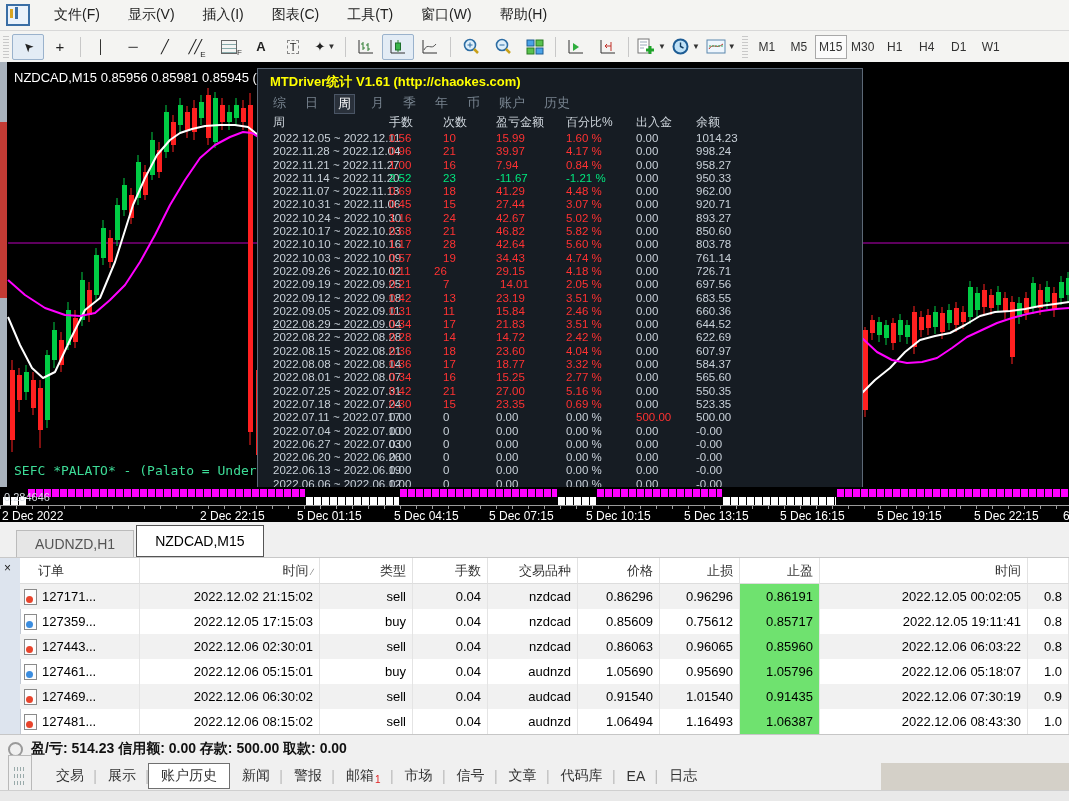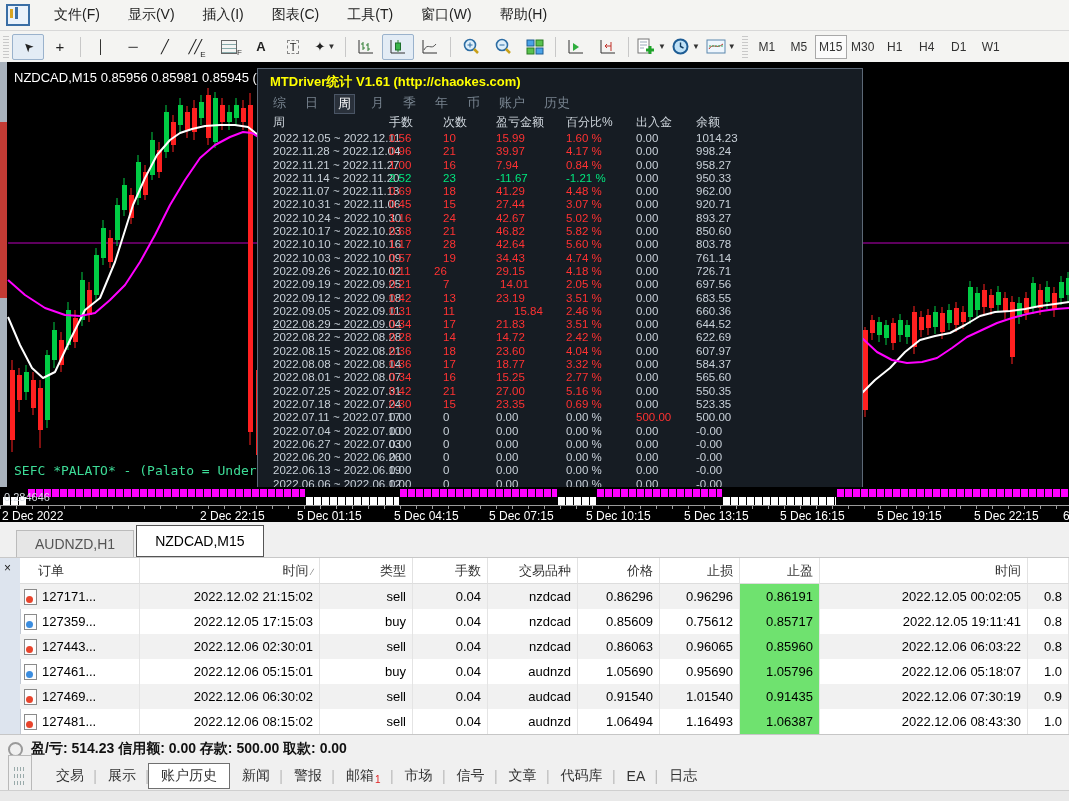--- a/index.html
+++ b/index.html
@@ -81,21 +81,21 @@
   .oc.tp{background:#6fe26f !important;}
   .doc-ico{display:inline-block;width:11px;height:14px;background:#fdfdfd;border:1px solid #8a8a8a;position:relative;flex:none;}
   .doc-ico:after{content:"";position:absolute;left:1px;bottom:1px;width:7px;height:7px;border-radius:50%;}
   .doc-ico.sell:after{background:#e8442c;}
   .doc-ico.buy:after{background:#3b8de0;}
   .sort-mark{font-size:9px;color:#777;margin-left:3px;}
   
   .footer-bar{left:0;top:734px;width:1069px;height:28px;background:#f0f0f0;border-top:1px solid #c6c6c6;
               display:flex;align-items:center;font-size:14px;font-weight:bold;color:#111;}
   .footer-ico{width:11px;height:11px;border:2px solid #9a9a9a;border-radius:50%;margin:0 8px 0 8px;flex:none;}
-  .bottom-tabs{left:0;top:762px;width:1069px;height:28px;background:#f0f0f0;display:flex;align-items:center;}
+  .bottom-tabs{left:0;top:762px;width:881px;height:28px;background:#f0f0f0;display:flex;align-items:center;}
   .side-grip{width:22px;height:40px;margin:0 12px 0 8px;background:#f0f0f0;border:1px solid #b9b9b9;
              display:flex;flex-direction:column;align-items:center;justify-content:center;gap:3px;}
   .side-grip i{width:12px;height:4px;background:repeating-linear-gradient(90deg,#9aa 0 1px,transparent 1px 3px);}
   .btab{display:flex;align-items:center;padding:3px 12px;font-size:14px;color:#333;position:relative;}
   .btab.active{background:#fff;border:1px solid #707070;}
   .btab .vsep{position:absolute;right:-1px;color:#b9b9b9;}
   .badge{color:#e02020;font-size:10px;margin-left:1px;align-self:flex-end;}
   .bottom-strip{left:0;top:790px;width:1069px;height:11px;background:#e9e9e9;border-top:1px solid #cfcfcf;}
 </style>
 </head>
@@ -532,21 +532,21 @@
         <span style="left: 185px; color: rgb(255, 50, 50);">13</span>
         <span style="left: 238px; color: rgb(255, 50, 50);">23.19</span>
         <span style="left: 308px; color: rgb(255, 50, 50);">3.51 %</span>
         <span style="left: 378px; color: rgb(201, 209, 217);">0.00</span>
         <span style="left: 438px; color: rgb(201, 209, 217);">683.55</span>
       </div>
       <div class="srow">
         <span style="left: 15px; color: rgb(201, 209, 217);">2022.09.05 ~ 2022.09.11</span>
         <span style="left: 131px; color: rgb(255, 50, 50);">0.31</span>
         <span style="left: 185px; color: rgb(255, 50, 50);">11</span>
-        <span style="left: 256px; color: rgb(255, 50, 50);">15.84</span>
+        <span style="left: 238px; color: rgb(255, 50, 50);">15.84</span>
         <span style="left: 308px; color: rgb(255, 50, 50);">2.46 %</span>
         <span style="left: 378px; color: rgb(201, 209, 217);">0.00</span>
         <span style="left: 438px; color: rgb(201, 209, 217);">660.36</span>
       </div>
       <div class="srow">
         <span style="left: 15px; color: rgb(201, 209, 217); text-decoration: underline;">2022.08.29 ~ 2022.09.04</span>
         <span style="left: 131px; color: rgb(255, 50, 50);">0.34</span>
         <span style="left: 185px; color: rgb(255, 50, 50);">17</span>
         <span style="left: 238px; color: rgb(255, 50, 50);">21.83</span>
         <span style="left: 308px; color: rgb(255, 50, 50);">3.51 %</span>

